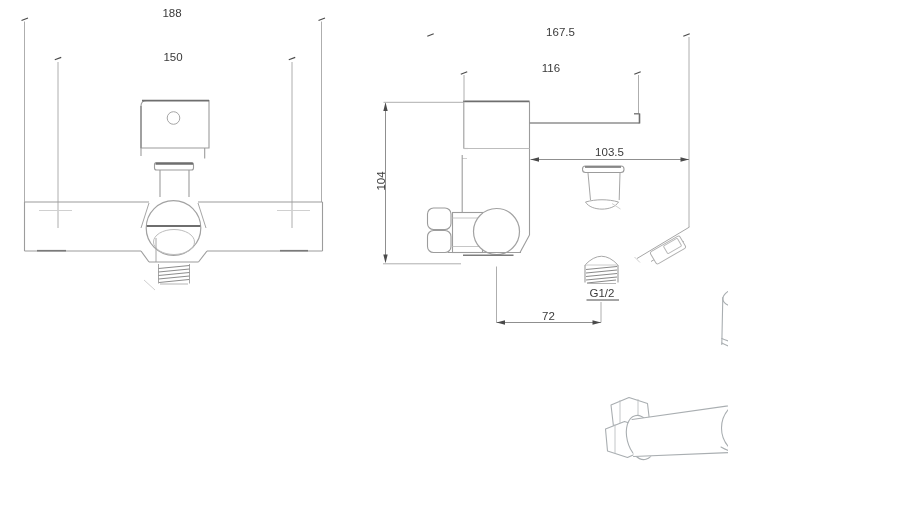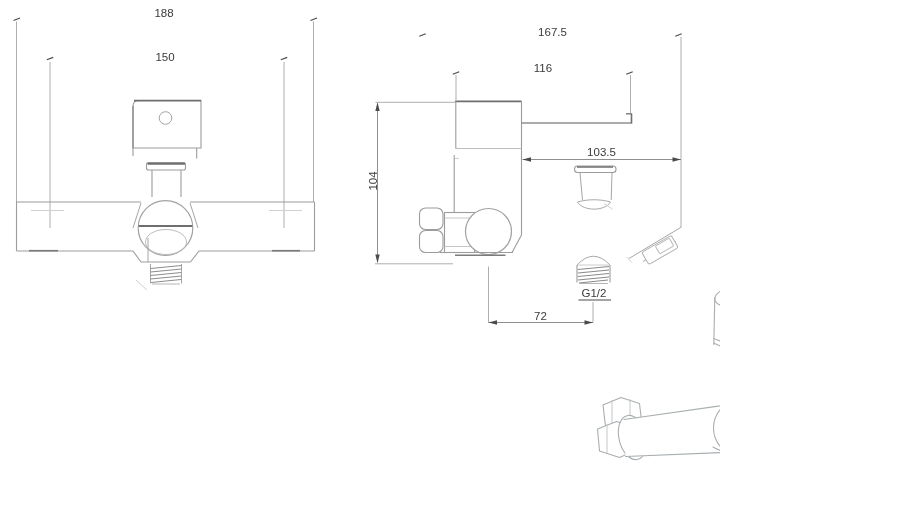--- a/index.html
+++ b/index.html
@@ -2,20 +2,21 @@
 <html><head>
 <meta charset="utf-8">
 <style>
   html,body{margin:0;padding:0;background:#ffffff;}
   .canvas{
     position:relative;
     width:720px;height:527px;
     background:#ffffff;
     font-family:"Liberation Sans","DejaVu Sans",sans-serif;
     overflow:hidden;
+    margin-left:8px;
   }
   svg{position:absolute;left:0;top:0;}
   svg text{
     font-family:"Liberation Sans","DejaVu Sans",sans-serif;
     font-size:11.5px;
     fill:#3a3a3a;
   }
   .thin   {stroke:#a6a6a6;stroke-width:1;fill:none;}
   .thin2  {stroke:#9c9c9c;stroke-width:1.1;fill:none;}
   .dark   {stroke:#6e6e6e;stroke-width:1.7;fill:none;}

